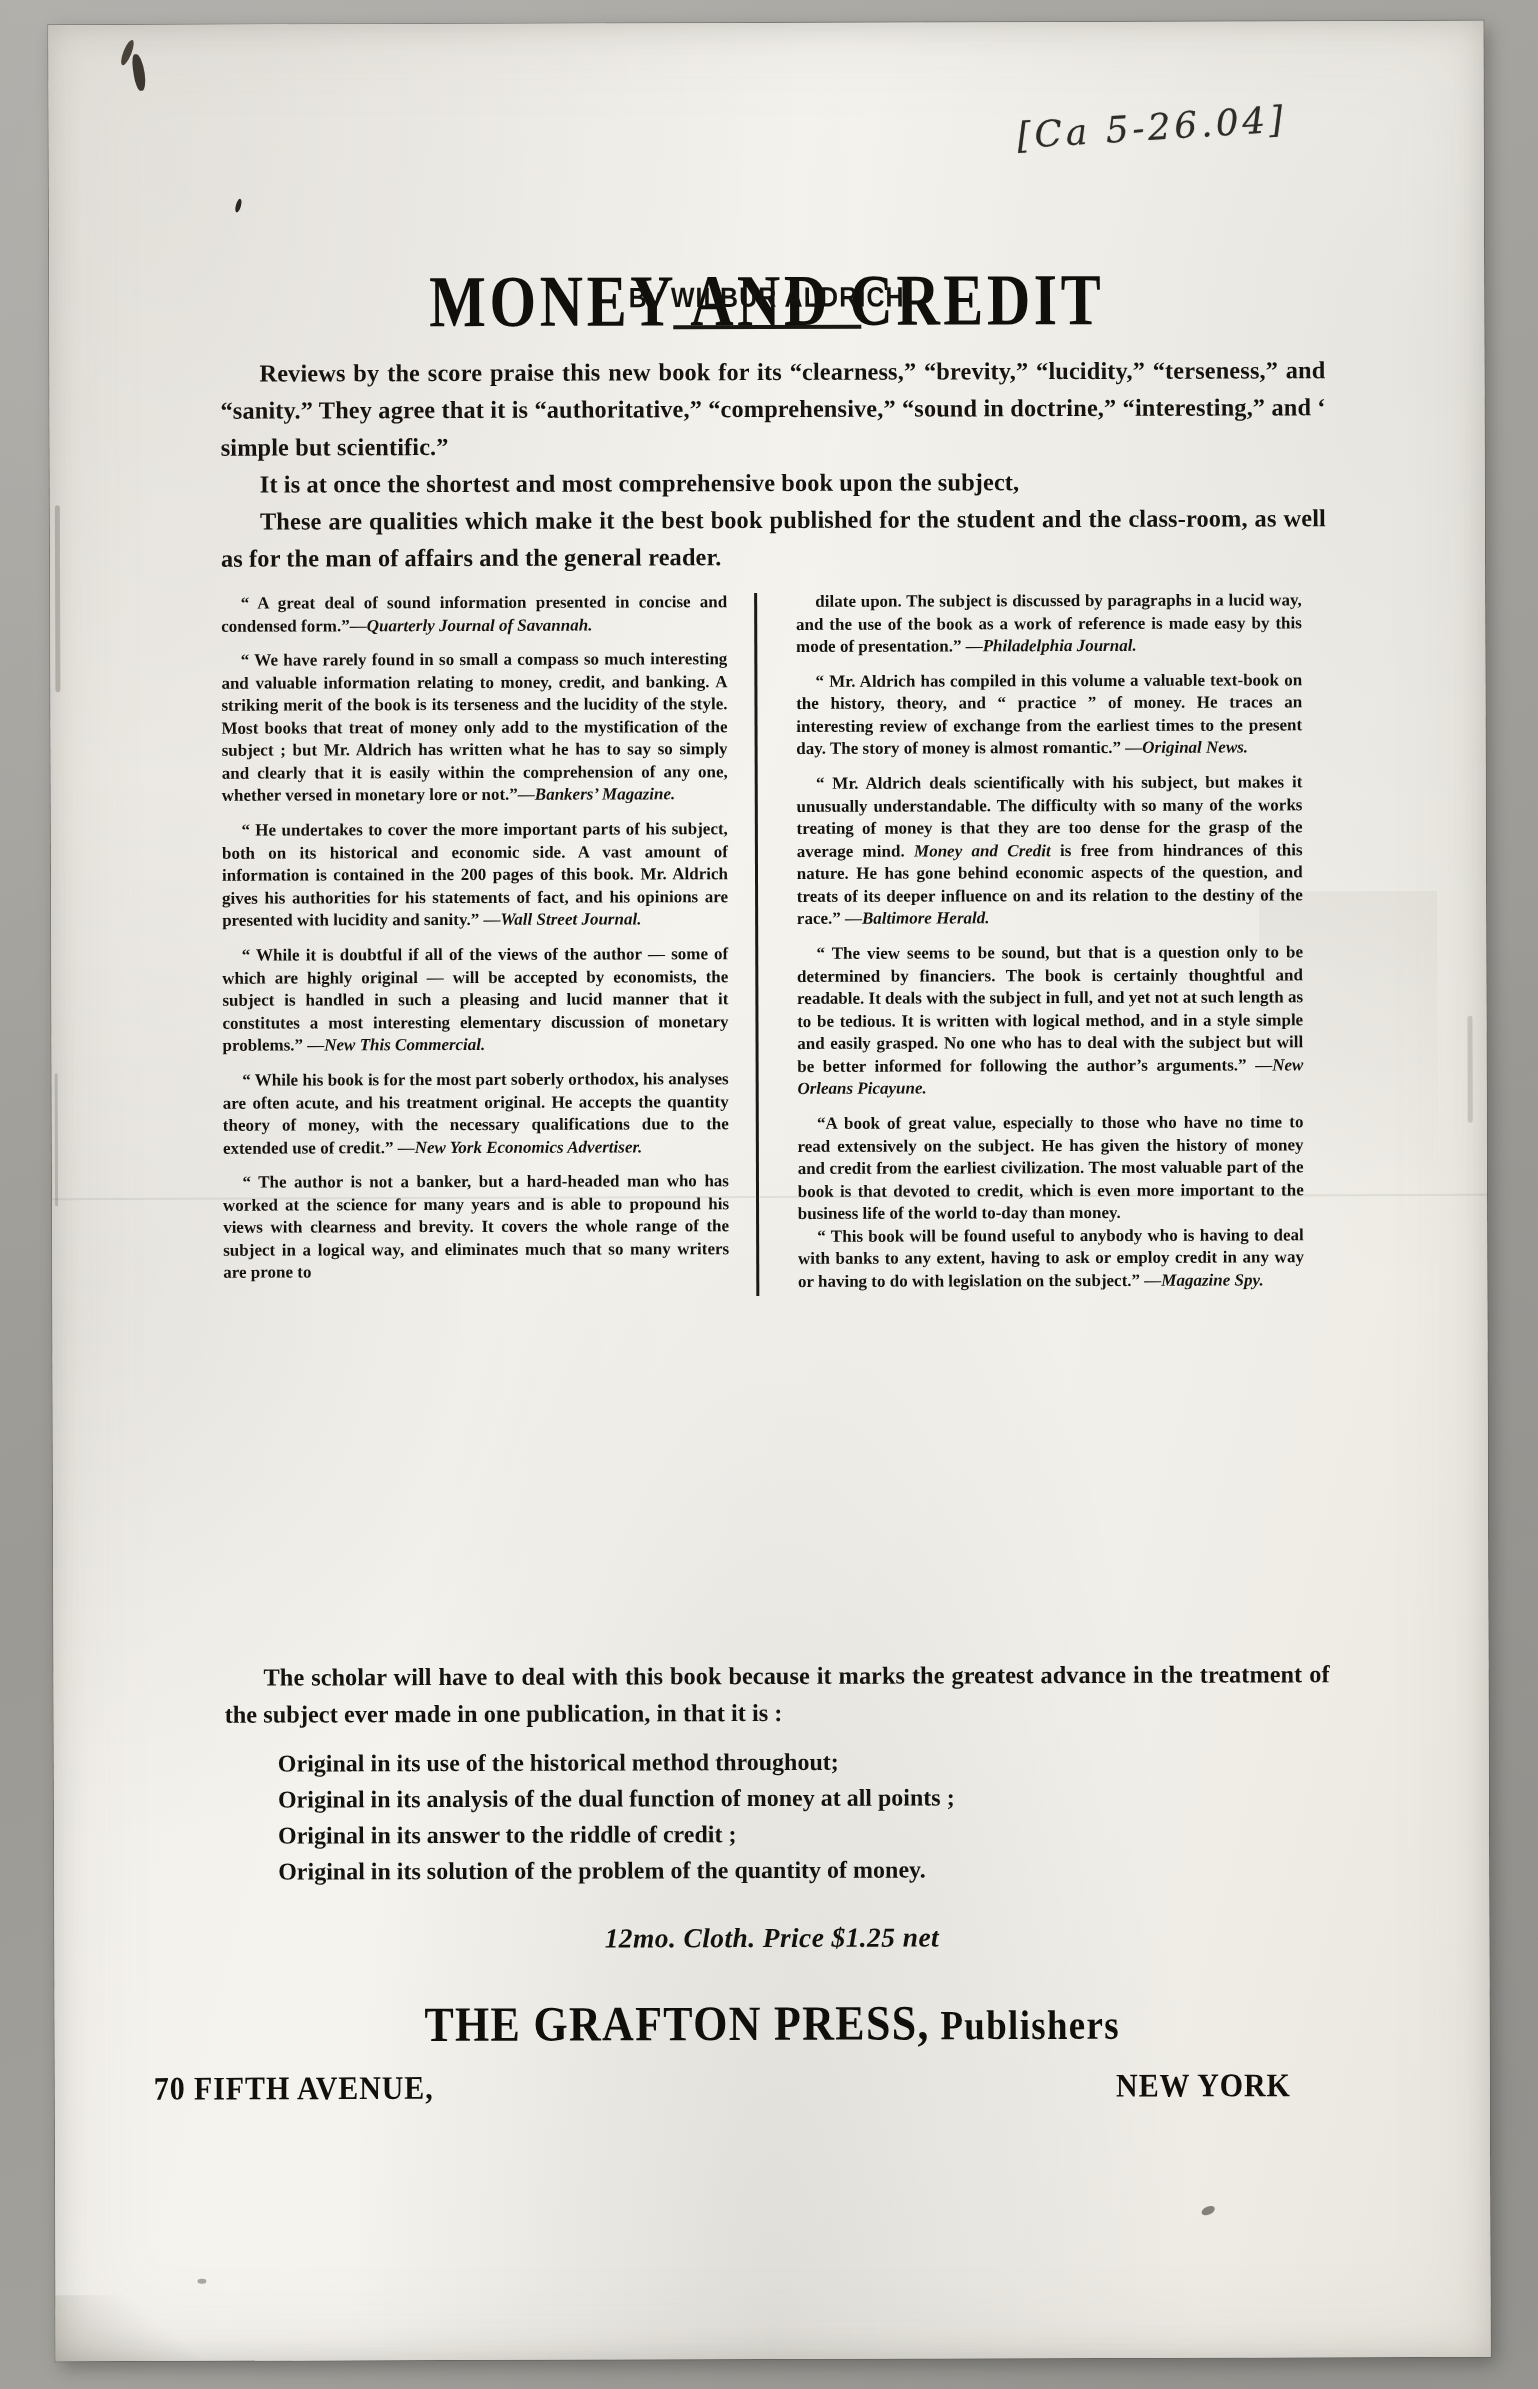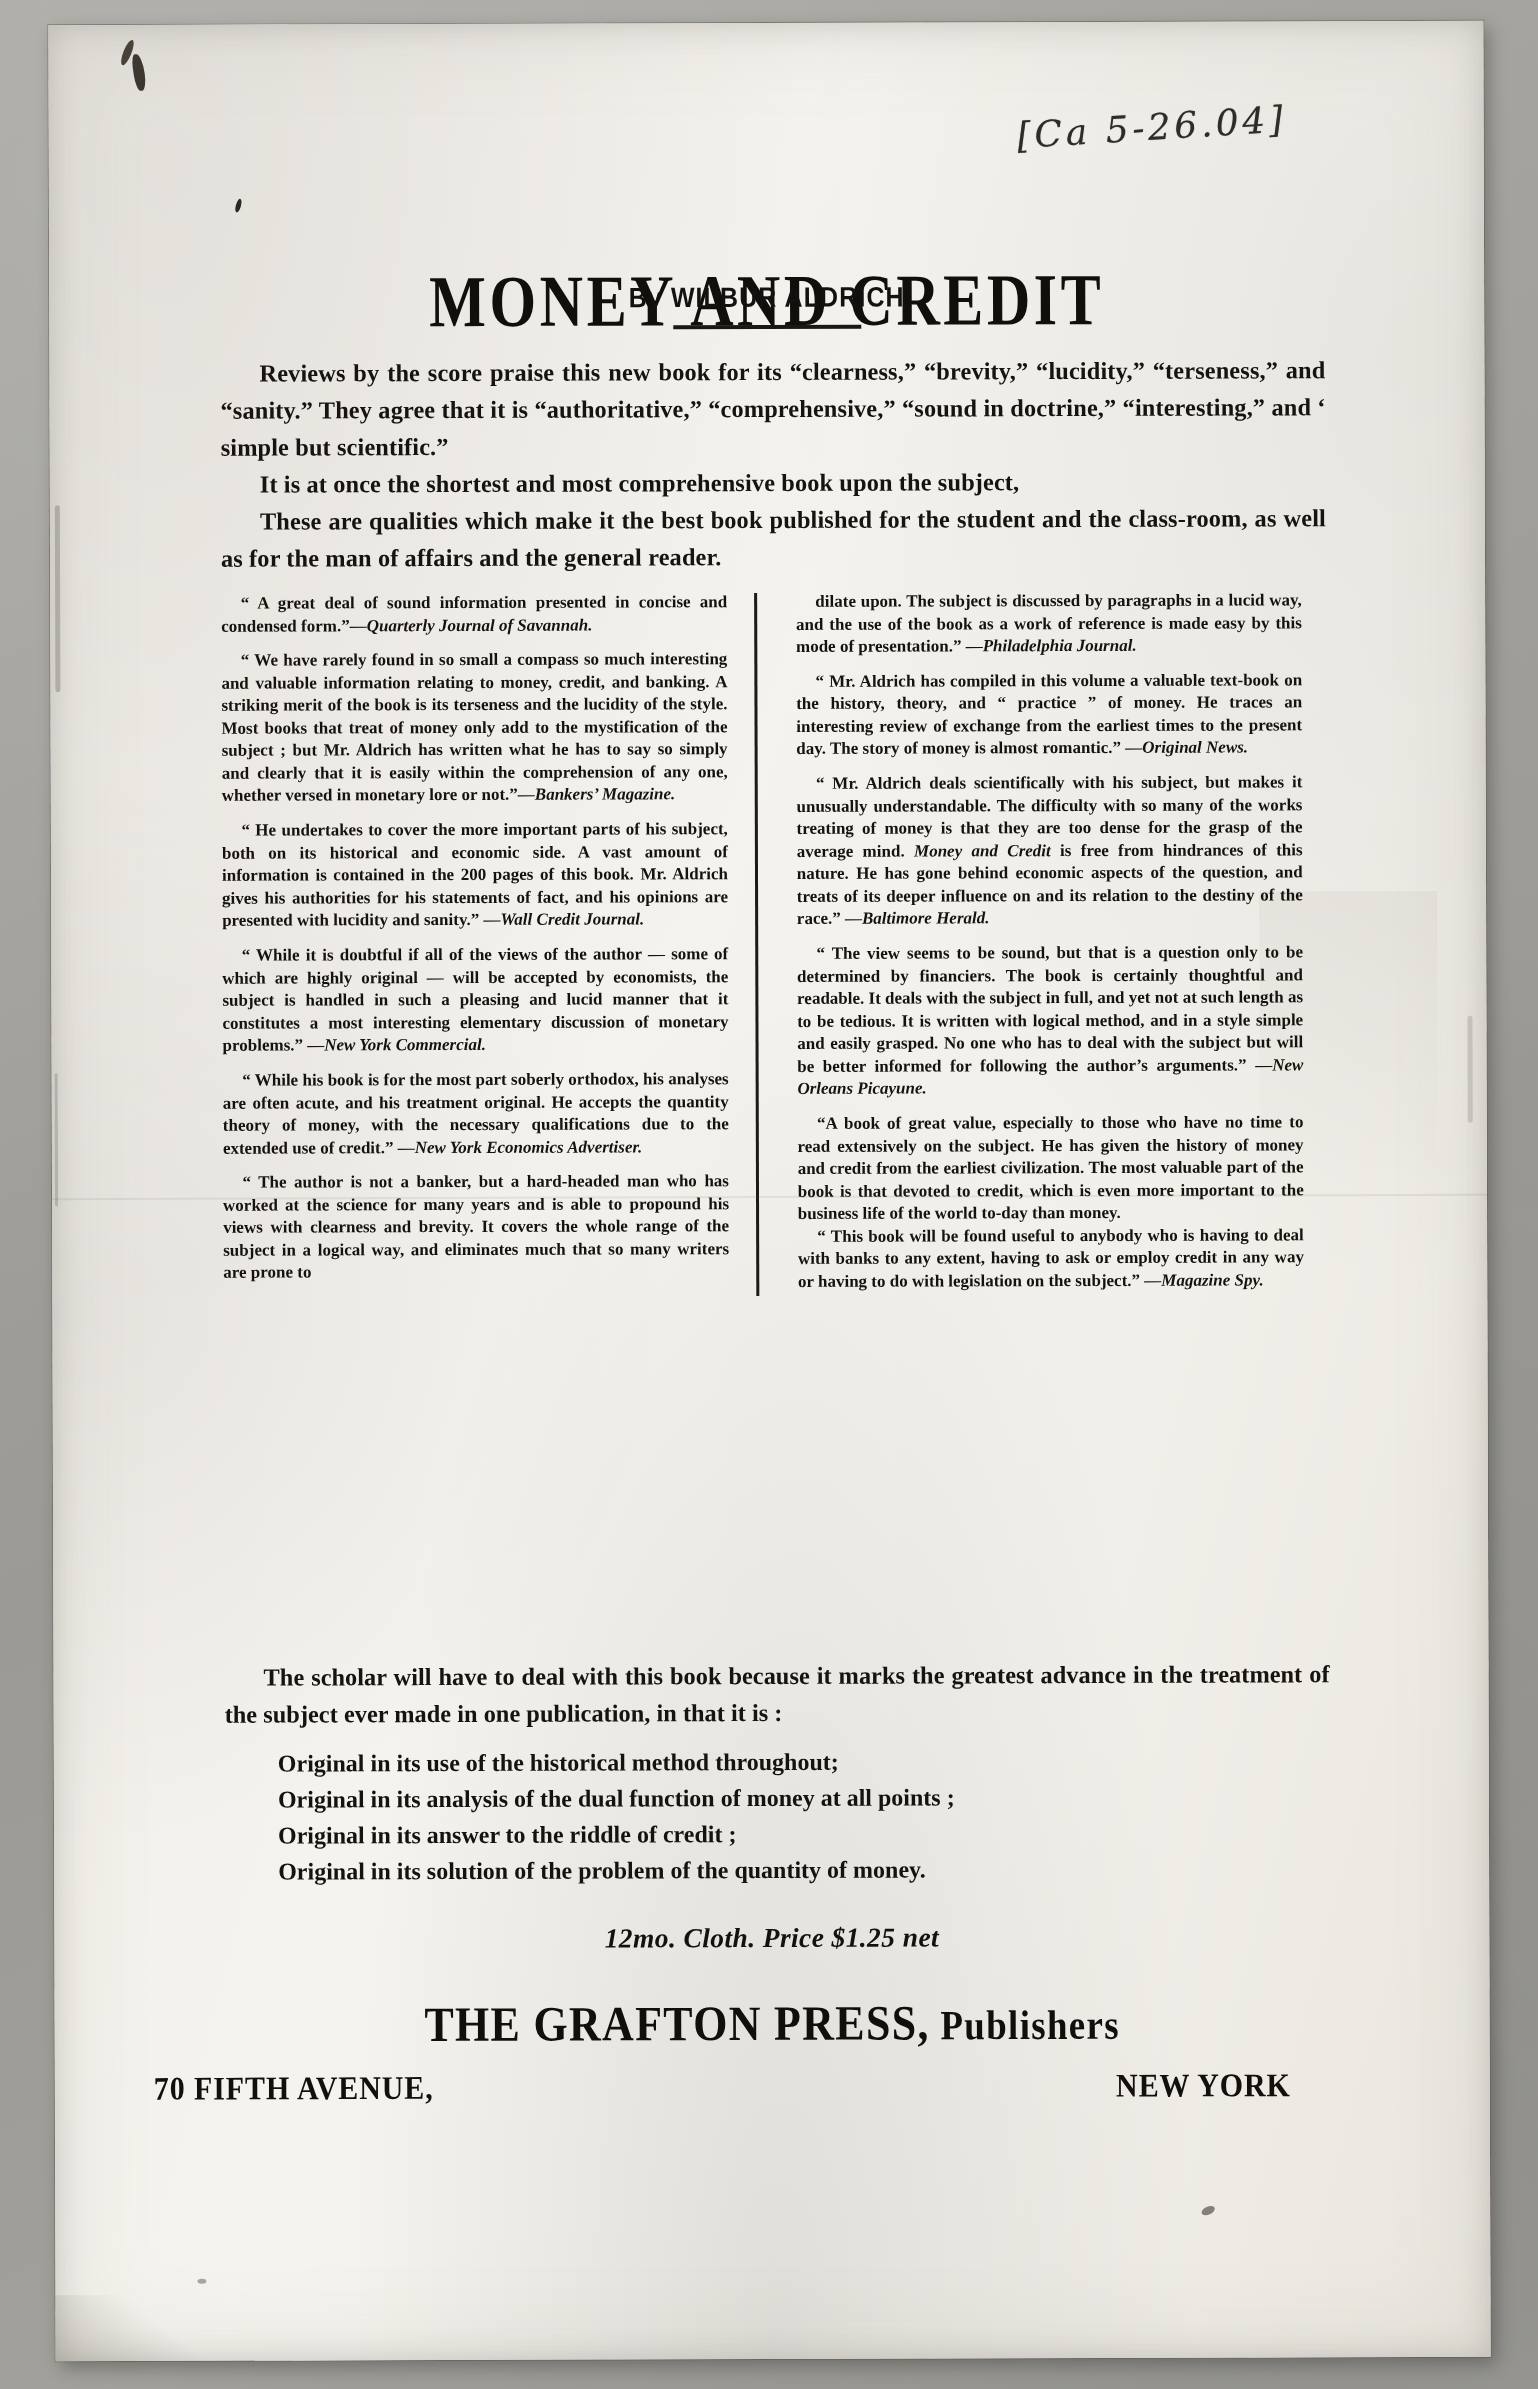--- a/index.html
+++ b/index.html
@@ -303,24 +303,24 @@
       <div class="blk" id="cols">
 
         <div class="col left">
           <p class="quote">
             <span>“ A great deal of sound information presented in concise and condensed form.”—</span><span class="src">Quarterly Journal of Savannah.</span>
           </p>
           <p class="quote">
             <span>“ We have rarely found in so small a compass so much interesting and valuable information relating to money, credit, and banking. A striking merit of the book is its terseness and the lucidity of the style. Most books that treat of money only add to the mystification of the subject ; but Mr. Aldrich has written what he has to say so simply and clearly that it is easily within the comprehension of any one, whether versed in monetary lore or not.”—</span><span class="src">Bankers’ Magazine.</span>
           </p>
           <p class="quote">
-            <span>“ He undertakes to cover the more important parts of his subject, both on its historical and economic side. A vast amount of information is contained in the 200 pages of this book. Mr. Aldrich gives his authorities for his statements of fact, and his opinions are presented with lucidity and sanity.” —</span><span class="src">Wall Credit Journal.</span>
-          </p>
-          <p class="quote">
-            <span>“ While it is doubtful if all of the views of the author — some of which are highly original — will be accepted by economists, the subject is handled in such a pleasing and lucid manner that it constitutes a most interesting elementary discussion of monetary problems.” —</span><span class="src">New York Commercial.</span>
+            <span>“ He undertakes to cover the more important parts of his subject, both on its historical and economic side. A vast amount of information is contained in the 200 pages of this book. Mr. Aldrich gives his authorities for his statements of fact, and his opinions are presented with lucidity and sanity.” —</span><span class="src">Wall Street Journal.</span>
+          </p>
+          <p class="quote">
+            <span>“ While it is doubtful if all of the views of the author — some of which are highly original — will be accepted by economists, the subject is handled in such a pleasing and lucid manner that it constitutes a most interesting elementary discussion of monetary problems.” —</span><span class="src">New This Commercial.</span>
           </p>
           <p class="quote">
             <span>“ While his book is for the most part soberly orthodox, his analyses are often acute, and his treatment original. He accepts the quantity theory of money, with the necessary qualifications due to the extended use of credit.” —</span><span class="src">New York Economics Advertiser.</span>
           </p>
           <p class="quote tight">
             <span>“ The author is not a banker, but a hard-headed man who has worked at the science for many years and is able to propound his views with clearness and brevity. It covers the whole range of the subject in a logical way, and eliminates much that so many writers are prone to</span>
           </p>
         </div>
 
         <div class="divider"></div>

